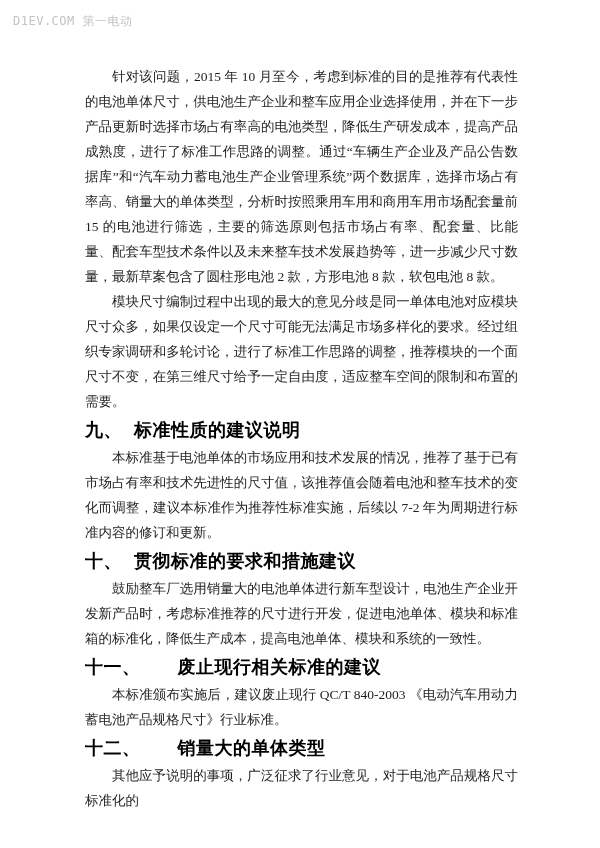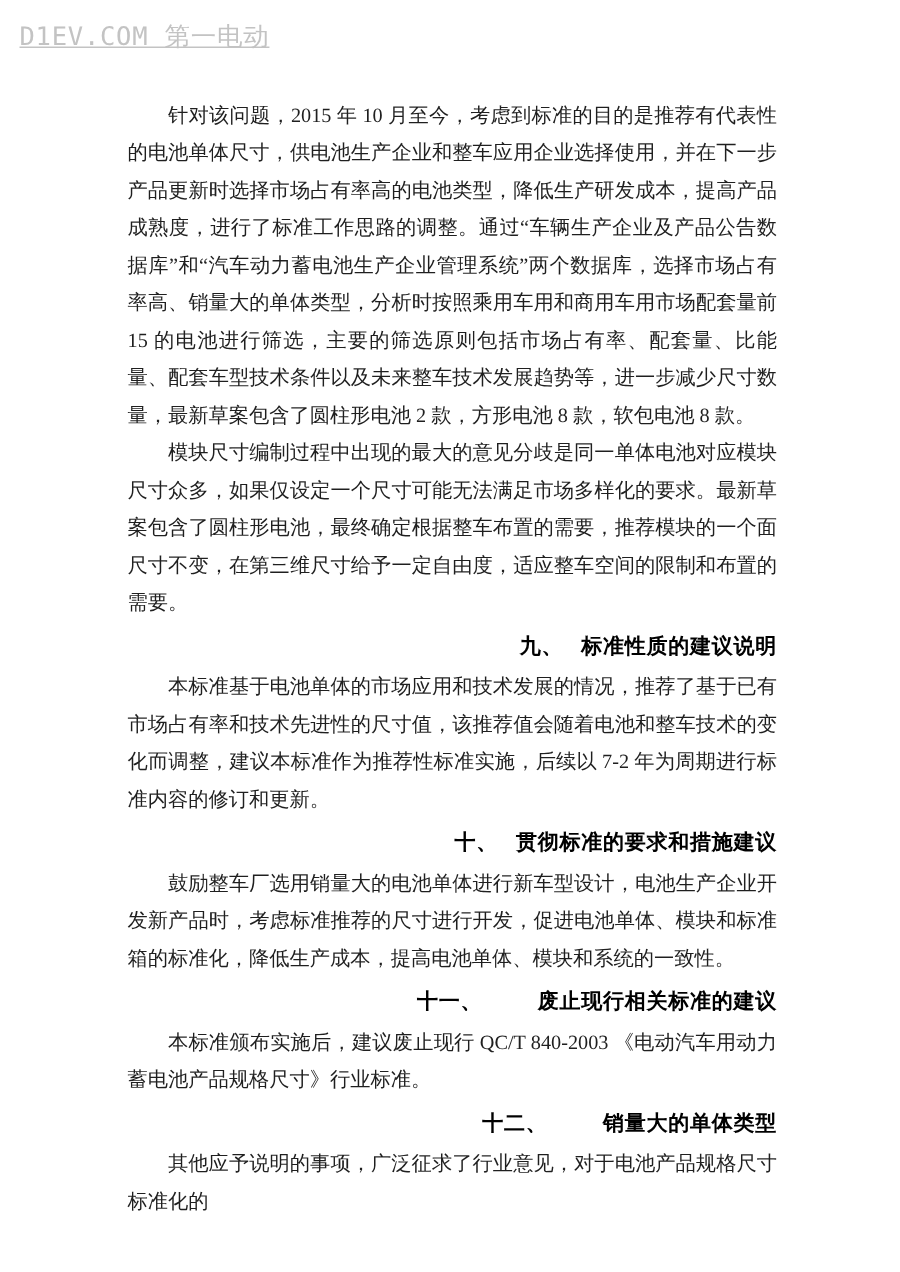--- a/index.html
+++ b/index.html
@@ -13,25 +13,24 @@
     height: 848px;
     background: #ffffff;
     overflow: hidden;
     font-family: "Liberation Serif", "DejaVu Serif", serif;
   }
   .watermark {
     position: absolute;
     left: 13px;
     top: 13px;
     font-family: "DejaVu Sans Mono", "Liberation Mono", monospace;
-    font-size: 17px;
+    font-size: 12px;
     letter-spacing: 0.5px;
     color: #c3c3c3;
     white-space: nowrap;
-    text-decoration: underline;
   }
   .content {
     position: absolute;
     left: 85px;
     top: 64px;
     width: 433px;
     font-size: 13.5px;
     line-height: 25px;
     color: #1f1f1f;
     text-align: justify;
@@ -41,43 +40,43 @@
     padding: 0;
     text-indent: 2em;
   }
   .para.noindent {
     text-indent: 0;
   }
   .heading {
     margin: 4px 0 2px 0;
     padding: 0;
     font-family: "Liberation Sans", "DejaVu Sans", sans-serif;
-    font-size: 14px;
+    font-size: 18px;
     line-height: 25px;
     font-weight: bold;
     color: #000000;
-    text-align: right;
+    text-align: left;
     letter-spacing: 0.5px;
   }
   .htitle.gap-sm { margin-left: 12px; }
   .htitle.gap-lg { margin-left: 37px; }
 </style>
 </head>
 <body>
 
 <div class="page">
 
   <div class="watermark">D1EV.COM 第一电动</div>
 
   <div class="content">
 
 
     <p class="para">针对该问题，2015 年 10 月至今，考虑到标准的目的是推荐有代表性的电池单体尺寸，供电池生产企业和整车应用企业选择使用，并在下一步产品更新时选择市场占有率高的电池类型，降低生产研发成本，提高产品成熟度，进行了标准工作思路的调整。通过“车辆生产企业及产品公告数据库”和“汽车动力蓄电池生产企业管理系统”两个数据库，选择市场占有率高、销量大的单体类型，分析时按照乘用车用和商用车用市场配套量前 15 的电池进行筛选，主要的筛选原则包括市场占有率、配套量、比能量、配套车型技术条件以及未来整车技术发展趋势等，进一步减少尺寸数量，最新草案包含了圆柱形电池 2 款，方形电池 8 款，软包电池 8 款。</p>
 
-    <p class="para">模块尺寸编制过程中出现的最大的意见分歧是同一单体电池对应模块尺寸众多，如果仅设定一个尺寸可能无法满足市场多样化的要求。最新草案包含了圆柱形电池，最终确定根据整车布置的需要，推荐模块的一个面尺寸不变，在第三维尺寸给予一定自由度，适应整车空间的限制和布置的需要。</p>
+    <p class="para">模块尺寸编制过程中出现的最大的意见分歧是同一单体电池对应模块尺寸众多，如果仅设定一个尺寸可能无法满足市场多样化的要求。经过组织专家调研和多轮讨论，进行了标准工作思路的调整，推荐模块的一个面尺寸不变，在第三维尺寸给予一定自由度，适应整车空间的限制和布置的需要。</p>
 
     <h2 class="heading"><span class="hnum">九、</span><span class="htitle gap-sm">标准性质的建议说明</span></h2>
 
     <p class="para">本标准基于电池单体的市场应用和技术发展的情况，推荐了基于已有市场占有率和技术先进性的尺寸值，该推荐值会随着电池和整车技术的变化而调整，建议本标准作为推荐性标准实施，后续以 7-2 年为周期进行标准内容的修订和更新。</p>
 
     <h2 class="heading"><span class="hnum">十、</span><span class="htitle gap-sm">贯彻标准的要求和措施建议</span></h2>
 
     <p class="para">鼓励整车厂选用销量大的电池单体进行新车型设计，电池生产企业开发新产品时，考虑标准推荐的尺寸进行开发，促进电池单体、模块和标准箱的标准化，降低生产成本，提高电池单体、模块和系统的一致性。</p>
 
     <h2 class="heading"><span class="hnum">十一、</span><span class="htitle gap-lg">废止现行相关标准的建议</span></h2>

